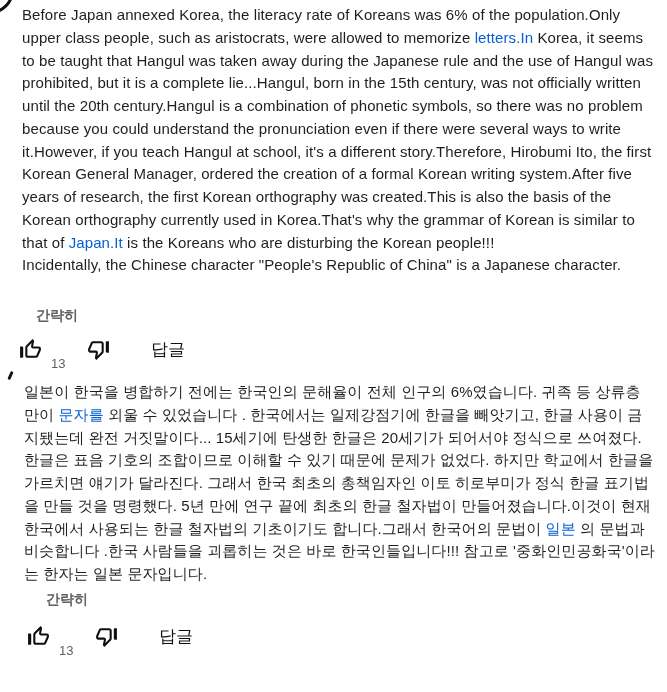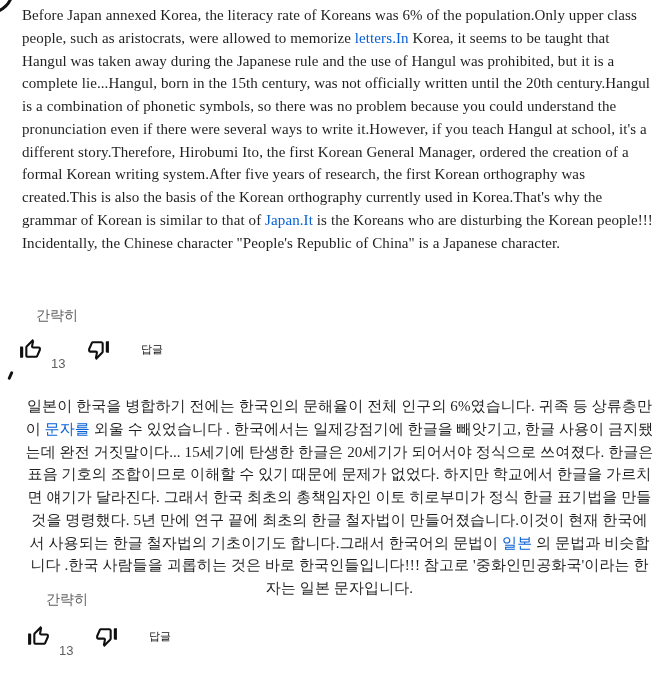--- a/index.html
+++ b/index.html
@@ -19,35 +19,34 @@
   }
   main{position:absolute;inset:0;}
 
   .comment-body{
     position:absolute;
     margin:0;
     font-size:15px;
     line-height:22.75px;
     color:var(--text);
     letter-spacing:0.1px;
-    font-family:Liberation Serif, serif;
   }
   .body-en{left:22px;top:4px;width:634px;}
-  .body-ko{left:24px;top:395px;width:631px;word-break:break-all;text-align:center;}
+  .body-ko{left:24px;top:381px;width:631px;word-break:break-all;}
 
   .inline-link{
     color:var(--link);
     text-decoration:none;
     cursor:pointer;
   }
 
   .show-less{
     position:absolute;
     font-size:14px;
-    font-weight:400;
+    font-weight:700;
     color:var(--secondary);
     cursor:pointer;
     user-select:none;
   }
   .sl-1{left:36px;top:307px;}
   .sl-2{left:46px;top:591px;}
 
   .actions{
     position:absolute;
     display:flex;
@@ -69,23 +68,23 @@
   .dislike-btn svg{transform:rotate(180deg);}
   .like-count{
     font-size:13px;
     color:var(--secondary);
     margin-left:8px;
     min-width:17px;
     margin-top:28px;
   }
   .reply-btn{
     background:none;border:none;padding:0;
-    margin-left:30px;
+    margin-left:40px;
     font-family:inherit;
-    font-size:11px;
+    font-size:17px;
     font-weight:500;
     color:var(--icon);
     cursor:pointer;
   }
 
   
   .artifact{position:absolute;pointer-events:none;}
   .arc-top{
     left:-34px;top:-34px;width:48px;height:48px;
     border:3px solid #111;border-radius:50%;

